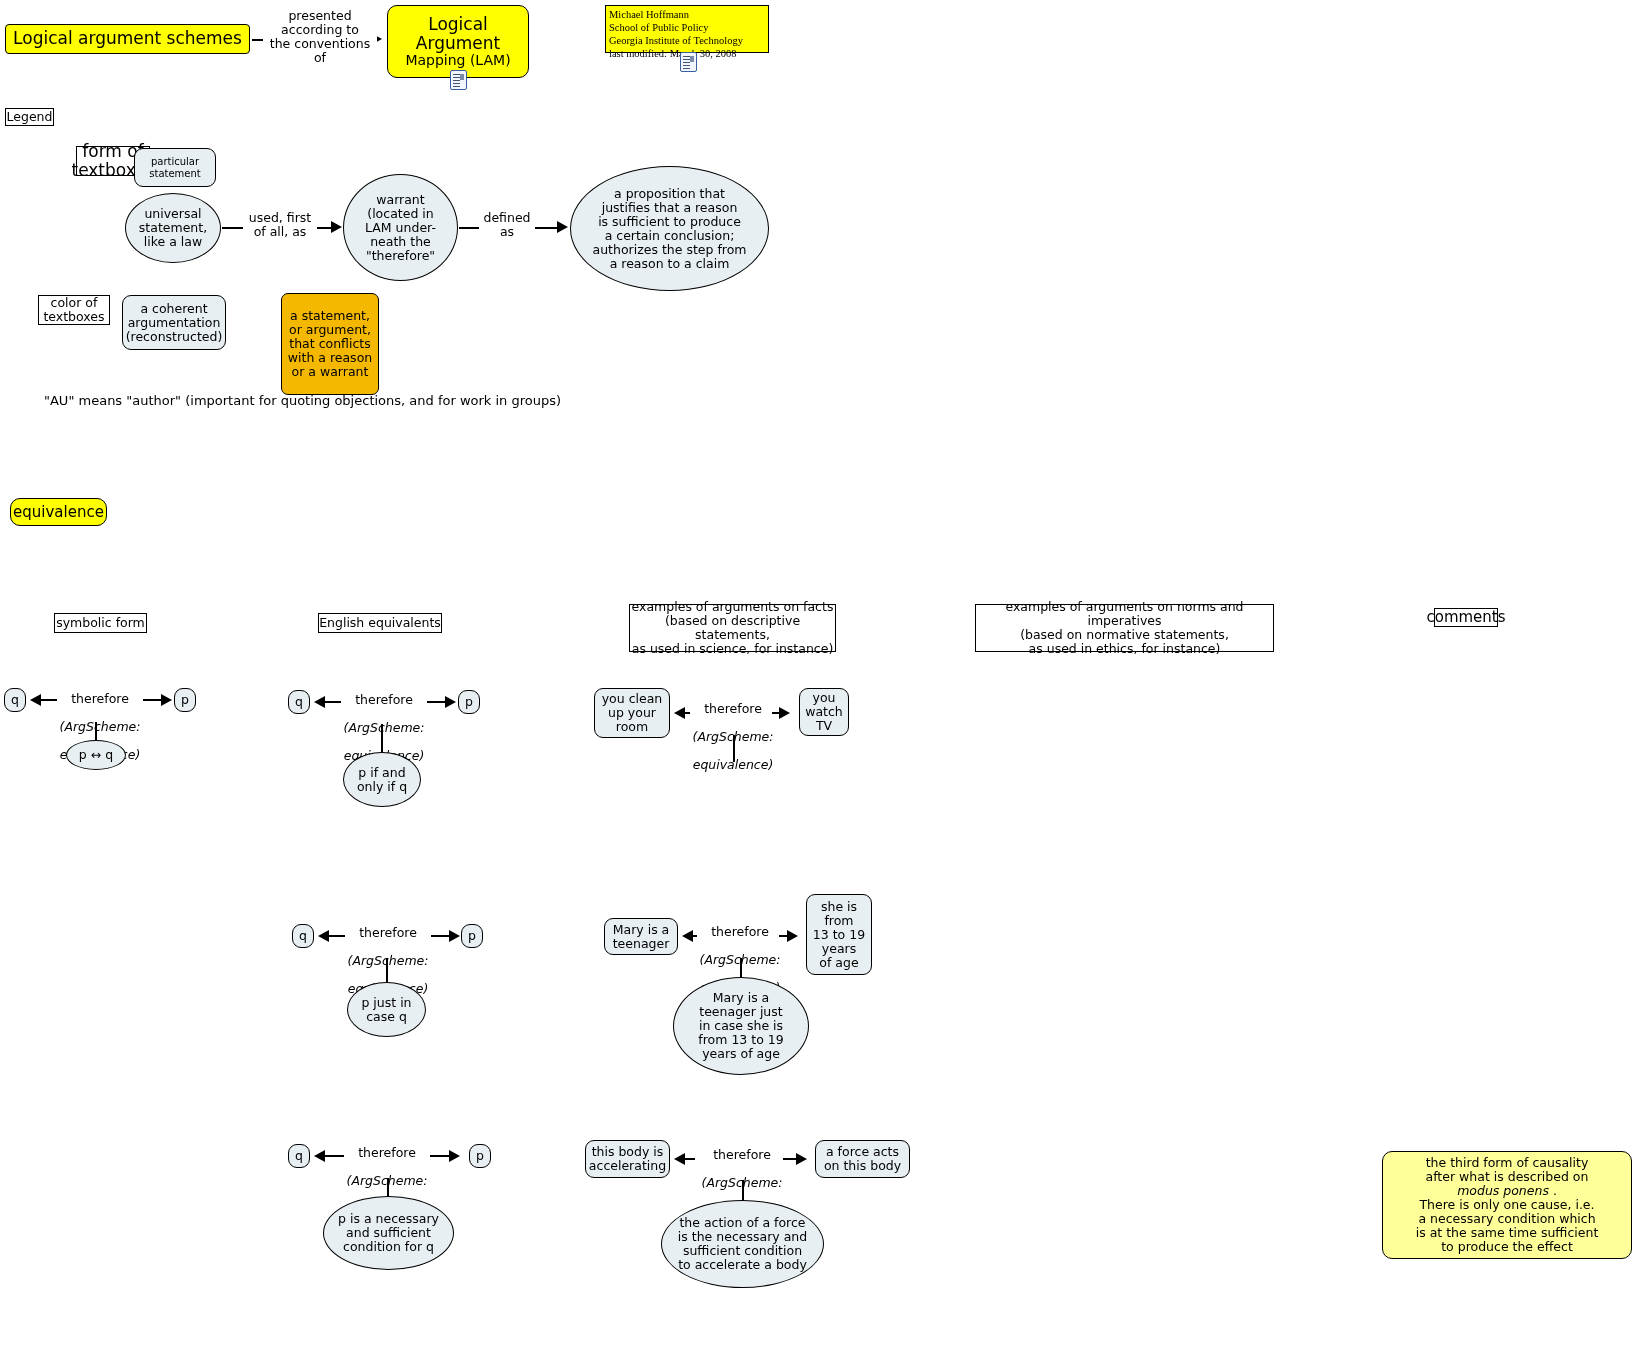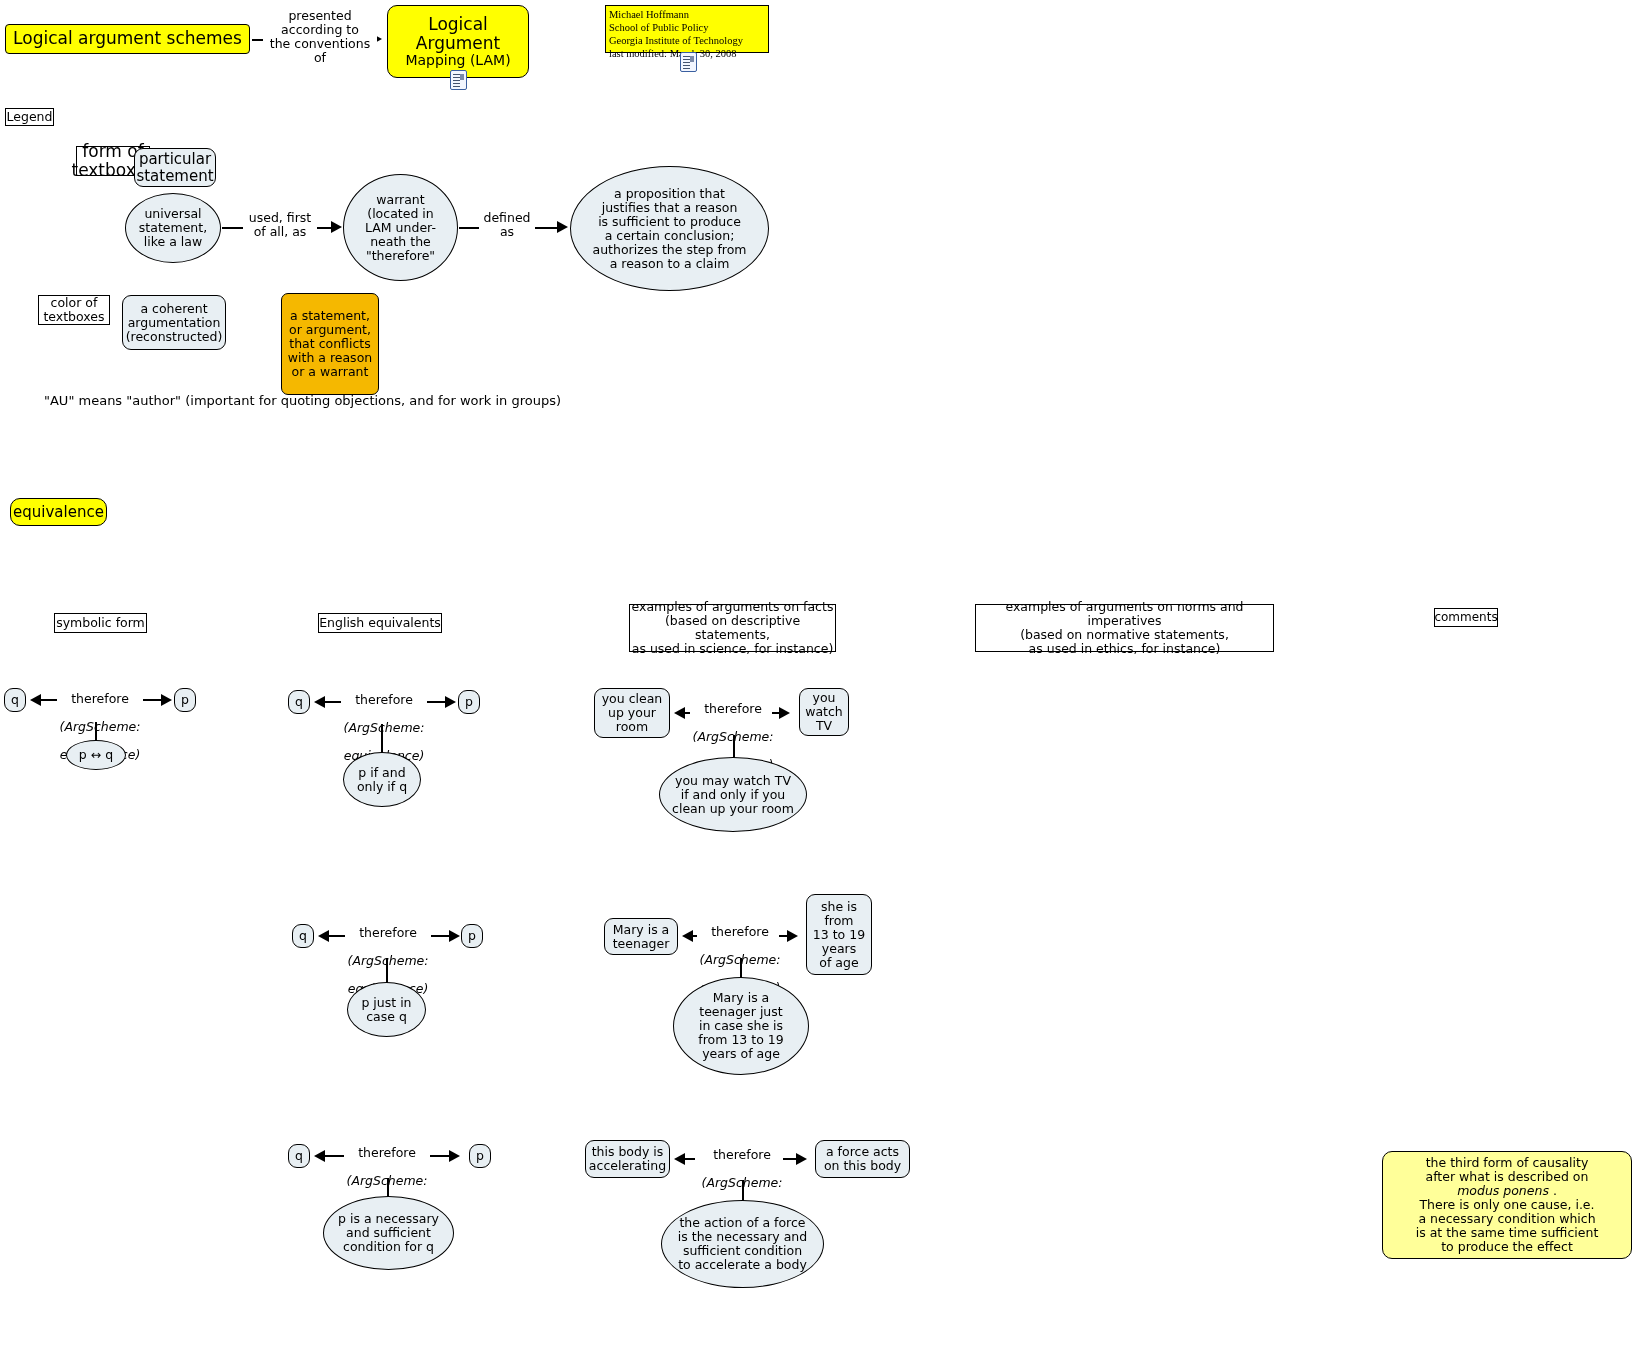--- a/index.html
+++ b/index.html
@@ -146,21 +146,21 @@
 
   <div class="node plainbox" style="left:5px; top:108px; width:49px; height:18px; font-size:12.5px;">
     <span>Legend</span>
   </div>
 
   <div class="node plainbox" style="left:35px; top:146px; width:74px; height:30px; font-size:17px;margin-left:41px;">
     <span class="lbl" style="position:static;">form of
 textboxes</span>
   </div>
 
-  <div class="node rbox" style="left:134px; top:148px; width:82px; height:39px; font-size:15px;">
+  <div class="node rbox" style="left:134px; top:148px; width:82px; height:39px; font-size:10px;">
     <span class="lbl" style="position:static;">particular
 statement</span>
   </div>
 
   <div class="node ellipse" style="left:125px; top:193px; width:96px; height:70px; font-size:12.5px;">
     <span class="lbl" style="position:static;">universal
 statement,
 like a law</span>
   </div>
 
@@ -229,21 +229,21 @@
 (based on descriptive statements,
 as used in science, for instance)</span>
   </div>
 
   <div class="node plainbox" style="left:975px; top:604px; width:299px; height:48px; font-size:12.5px;">
     <span class="lbl" style="position:static;">examples of arguments on norms and imperatives
 (based on normative statements,
 as used in ethics, for instance)</span>
   </div>
 
-  <div class="node plainbox" style="left:1434px; top:608px; width:64px; height:19px; font-size:12px;">
+  <div class="node plainbox" style="left:1434px; top:608px; width:64px; height:19px; font-size:15px;">
     <span>comments</span>
   </div>
 
   <div class="node rbox" style="left:4px; top:688px; width:22px; height:24px; font-size:12.5px;">
     <span>q</span>
   </div>
   <div class="arrow-l" style="left:30px; top:694px;"></div>
   <div class="line hline" style="left:41px; top:699px; width:22px;"></div>
   <div class="lbl" style="left:57px; top:678px; width:86px; font-size:12.5px; background:#fff;">
     <span>therefore</span><br>
@@ -294,25 +294,20 @@
     <span class="ital">equivalence)</span>
   </div>
   <div class="line hline" style="left:772px; top:712px; width:9px;"></div>
   <div class="arrow-r" style="left:779px; top:707px;"></div>
   <div class="node rbox" style="left:799px; top:688px; width:50px; height:48px; font-size:12.5px;">
     <span class="lbl" style="position:static;">you
 watch
 TV</span>
   </div>
   <div class="line vline" style="left:733px; top:735px; height:27px;"></div>
-  <div class="node ellipse" style="left:659px; top:757px; width:148px; height:75px; font-size:12.5px;">
-    <span class="lbl" style="position:static;">you may watch TV
-if and only if you
-clean up your room</span>
-  </div>
 
   <div class="node rbox" style="left:292px; top:924px; width:22px; height:24px; font-size:12.5px;">
     <span>q</span>
   </div>
   <div class="arrow-l" style="left:318px; top:930px;"></div>
   <div class="line hline" style="left:329px; top:935px; width:21px;"></div>
   <div class="lbl" style="left:345px; top:912px; width:86px; font-size:12.5px; background:#fff;">
     <span>therefore</span><br>
     <span class="ital">(ArgScheme:</span><br>
     <span class="ital">equivalence)</span>

